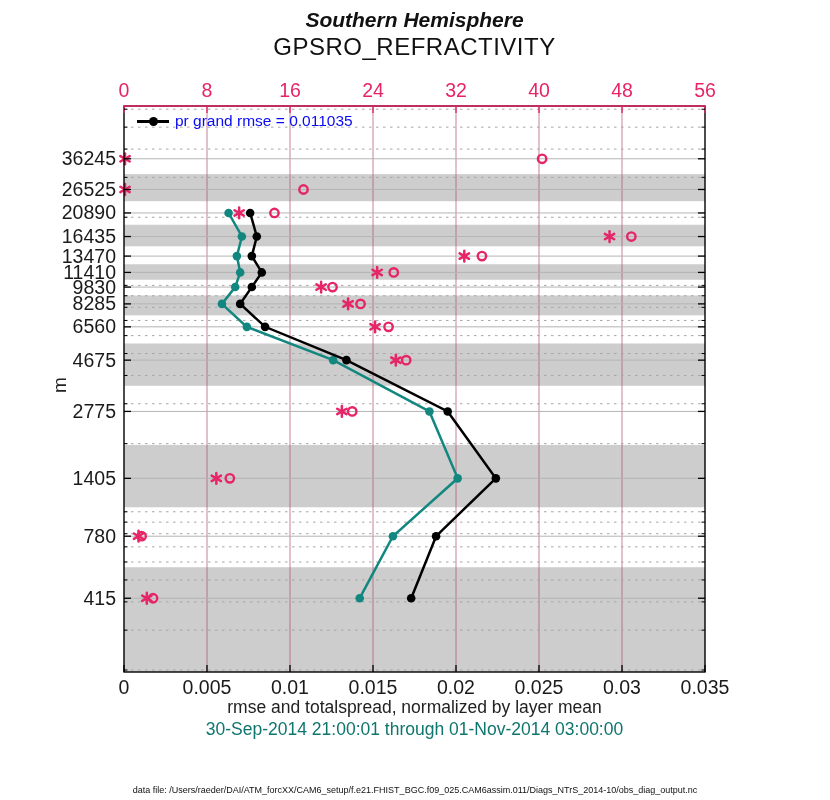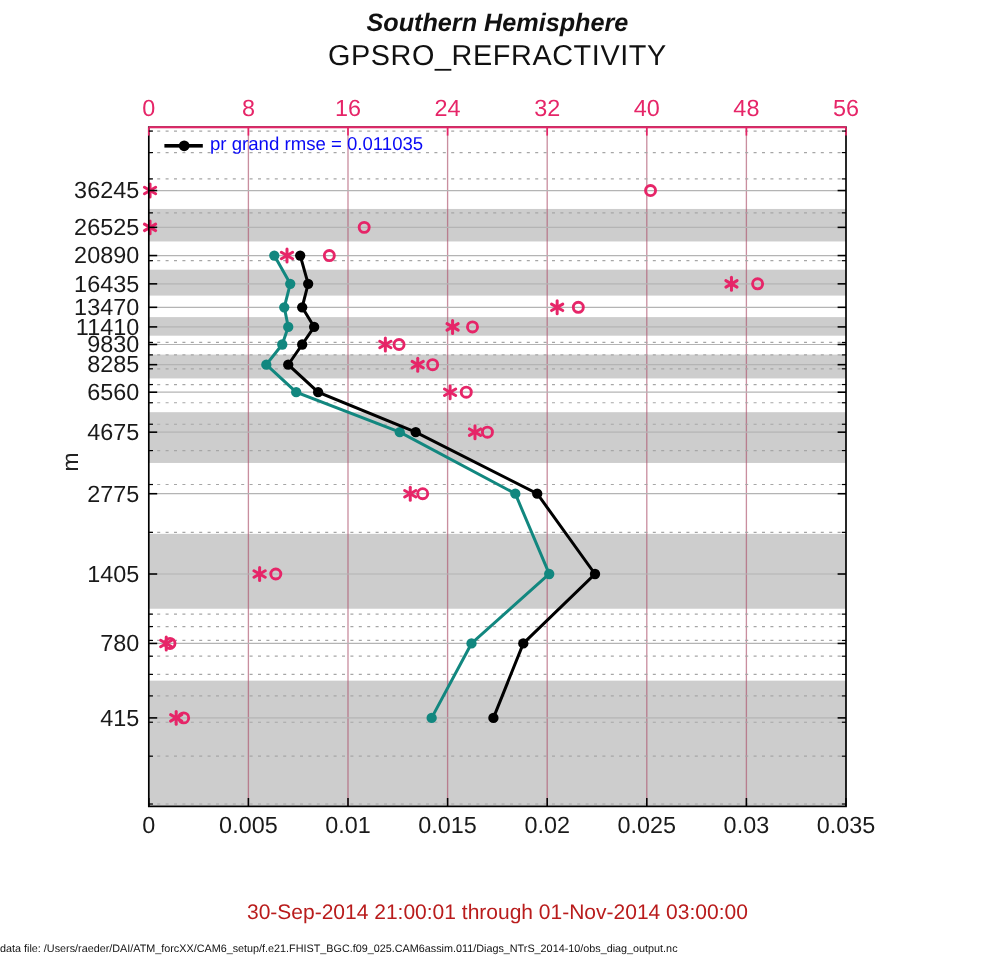--- a/index.html
+++ b/index.html
@@ -7,22 +7,22 @@
     position:relative;width:830px;height:800px;background:#ffffff;
     font-family:"Liberation Sans",sans-serif;overflow:hidden;
   }
   .abs{position:absolute;}
   .plot-centered{left:124px;width:581px;text-align:center;}
   #title-line1{top:8px;font-size:21px;font-weight:bold;color:#111;font-style:italic;}
   #title-line2{top:33px;font-size:24px;font-weight:normal;color:#111;letter-spacing:0.5px;}
   #top-axis-label{top:58px;font-size:17.5px;font-weight:bold;}
   #y-axis-label{left:52px;top:374px;font-size:19px;color:#222;transform:rotate(-90deg);transform-origin:center;}
   #x-axis-label{top:697px;font-size:17.5px;color:#222;}
-  #date-range-label{top:750px;font-size:17.5px;color:#b91c1c;}
-  #footer-text{left:0;width:830px;top:785px;font-size:9px;color:#111;}
+  #date-range-label{top:719px;font-size:17.5px;color:#0f766e;}
+  #footer-text{left:0;width:830px;top:785px;text-align:center;font-size:9px;color:#111;}
   #legend{left:137px;top:111px;}
   .legend-row{display:flex;align-items:center;height:20px;}
   .legend-sample{position:relative;width:32px;height:20px;margin-right:6px;}
   .legend-line{position:absolute;left:0;top:9px;width:32px;height:2.6px;}
   .legend-dot{position:absolute;left:12px;top:6px;width:9px;height:9px;border-radius:50%;}
   .legend-label{font-size:15.5px;white-space:nowrap;}
   svg{position:absolute;left:0;top:0;}
 </style>
 </head>
 <body>
@@ -331,20 +331,21 @@
         <text x="116" y="484.8433600883805" text-anchor="end" fill="#1a1a1a" font-size="19.5" font-family="&quot;Liberation Sans&quot;,sans-serif">1405</text>
         <text x="116" y="542.703923070627" text-anchor="end" fill="#1a1a1a" font-size="19.5" font-family="&quot;Liberation Sans&quot;,sans-serif">780</text>
         <text x="116" y="604.7446864829146" text-anchor="end" fill="#1a1a1a" font-size="19.5" font-family="&quot;Liberation Sans&quot;,sans-serif">415</text>
       </g>
     </svg>
 
   <div class="abs plot-centered" id="title-line1">Southern Hemisphere</div>
   <div class="abs plot-centered" id="title-line2">GPSRO_REFRACTIVITY</div>
 
   <div class="abs" id="y-axis-label">m</div>
+  <div class="abs plot-centered" id="x-axis-label">rmse and totalspread, normalized by layer mean</div>
   <div class="abs plot-centered" id="date-range-label">30-Sep-2014 21:00:01 through 01-Nov-2014 03:00:00</div>
   <div class="abs" id="footer-text">data file: /Users/raeder/DAI/ATM_forcXX/CAM6_setup/f.e21.FHIST_BGC.f09_025.CAM6assim.011/Diags_NTrS_2014-10/obs_diag_output.nc</div>
 
   <div class="abs" id="legend">
     <div class="legend-row">
       <span class="legend-sample">
         <span class="legend-line" id="leg-line-0" style="background: rgb(0, 0, 0);"></span>
         <span class="legend-dot" id="leg-dot-0" style="background: rgb(0, 0, 0);"></span>
       </span>
       <span class="legend-label" id="leg-txt-0" style="color: rgb(9, 9, 245);">pr grand rmse = 0.011035</span>

